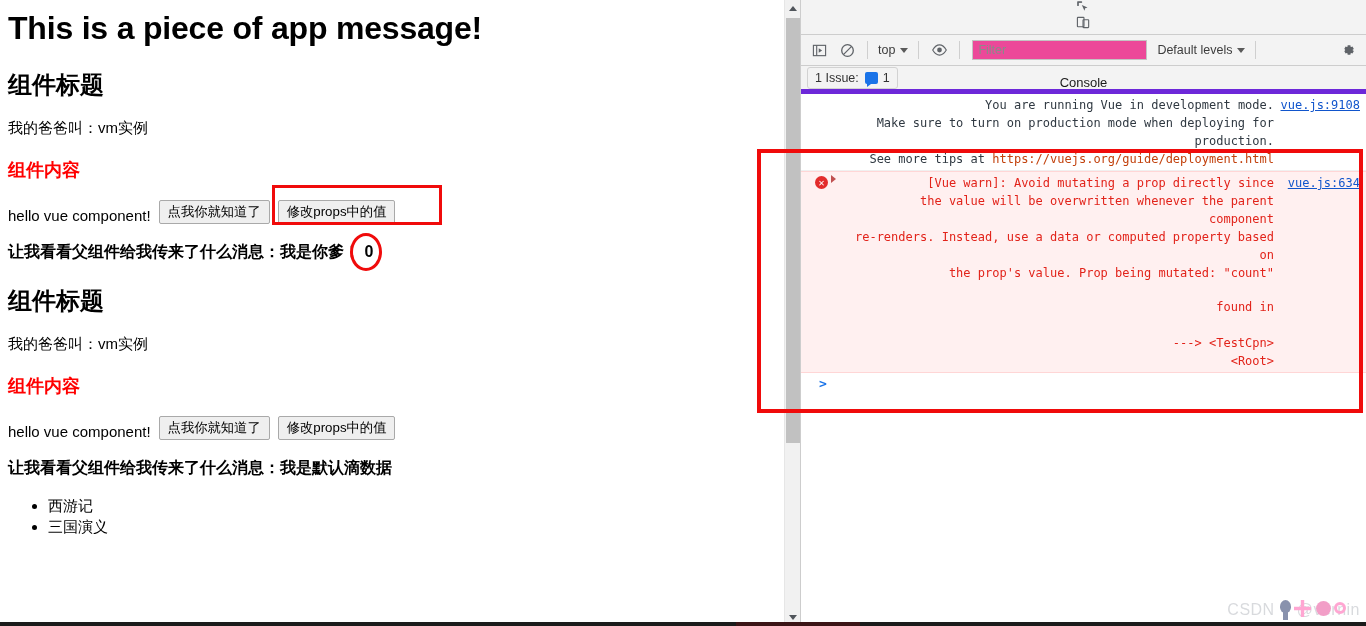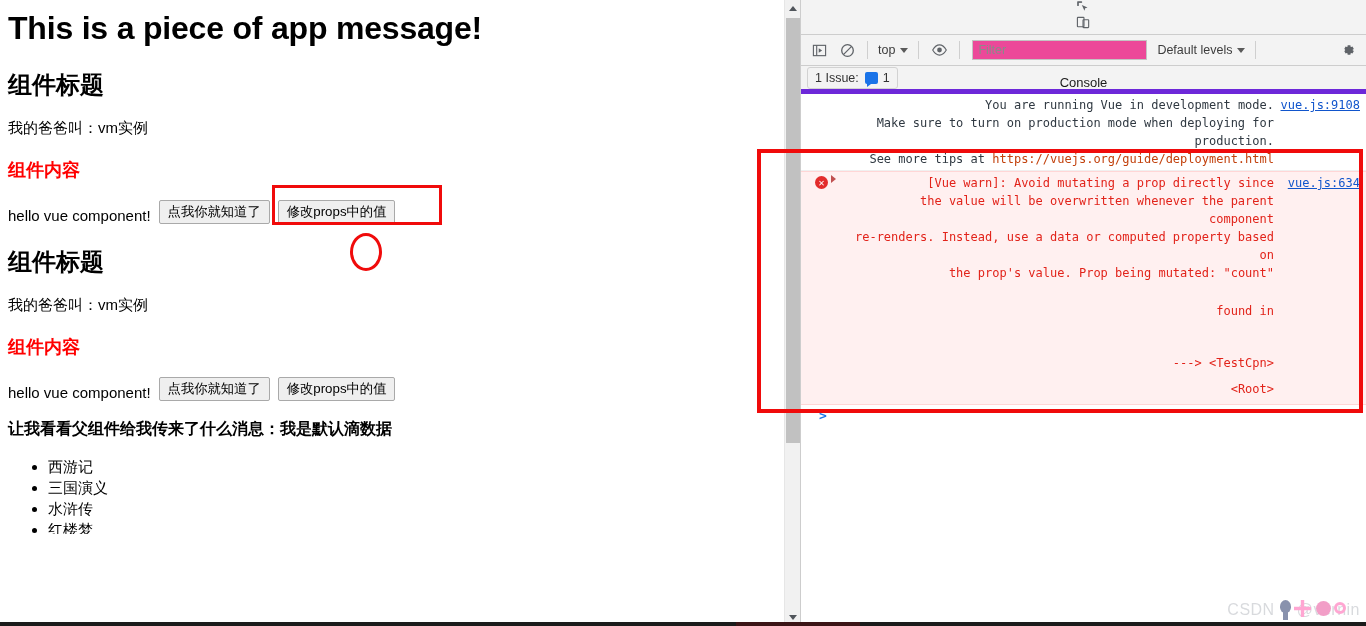--- a/index.html
+++ b/index.html
@@ -313,21 +313,21 @@
   }
   .disclosure {
     position: absolute; left: 30px; top: 3px;
     width: 0; height: 0;
     border-top: 4px solid transparent;
     border-bottom: 4px solid transparent;
     border-left: 5px solid #c05050;
     cursor: pointer;
   }
   .con-row.error .con-text { padding-left: 12px; }
-  .found-block { white-space: pre; line-height: 26px; }
+  .found-block { white-space: pre; line-height: 18px; }
   .prompt-row {
     position: relative;
     padding: 3px 0 3px 36px;
     height: 20px;
     color: #6a6a6a;
   }
   .prompt-caret {
     position: absolute; left: 18px; top: 3px;
     color: #1a73e8; font-weight: bold; font-size: 13px;
   }
@@ -420,20 +420,23 @@
 
       <div>
         <h2 class="cpn-title">组件标题</h2>
         <p class="plain">我的爸爸叫：vm实例</p>
         <h3 class="cpn-content">组件内容</h3>
         <div class="hello-row">
           <span class="txt">hello vue component!</span>
           <button class="vbtn">点我你就知道了</button>
           <button class="vbtn">修改props中的值</button>
         </div>
+        <p class="msg-line">
+          <span>让我看看父组件给我传来了什么消息：我是你爹！</span><span>&nbsp;</span><span>0</span>
+        </p>
       </div>
 
       <div>
         <h2 class="cpn-title">组件标题</h2>
         <p class="plain">我的爸爸叫：vm实例</p>
         <h3 class="cpn-content">组件内容</h3>
         <div class="hello-row">
           <span class="txt">hello vue component!</span>
           <button class="vbtn">点我你就知道了</button>
           <button class="vbtn">修改props中的值</button>

